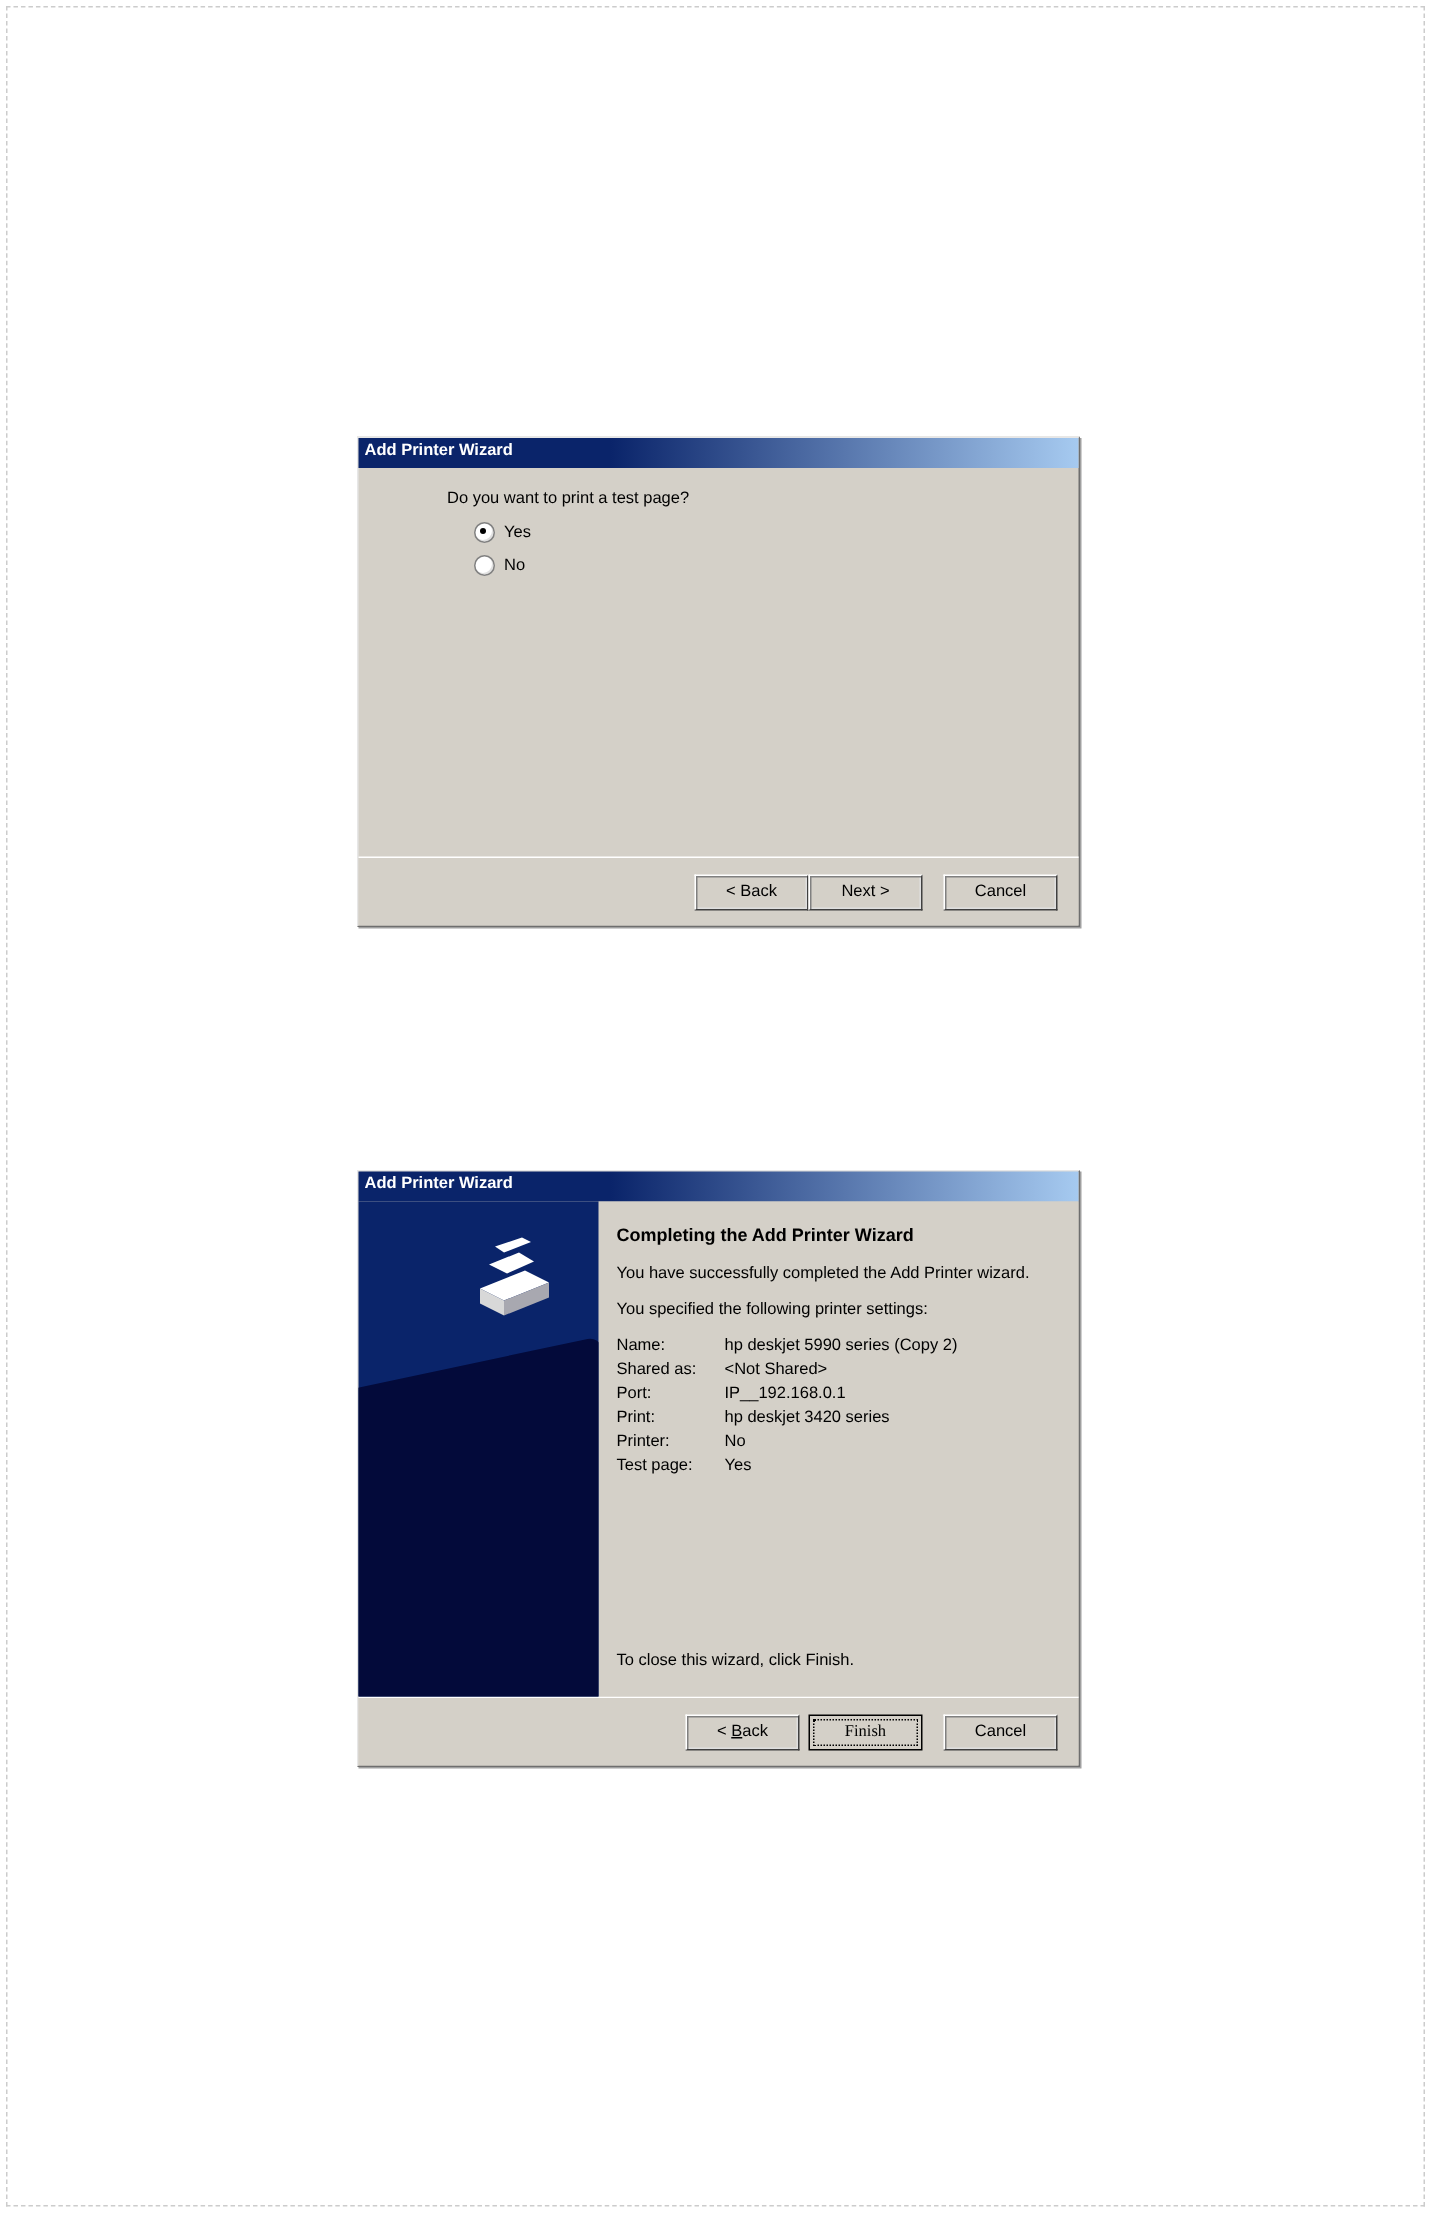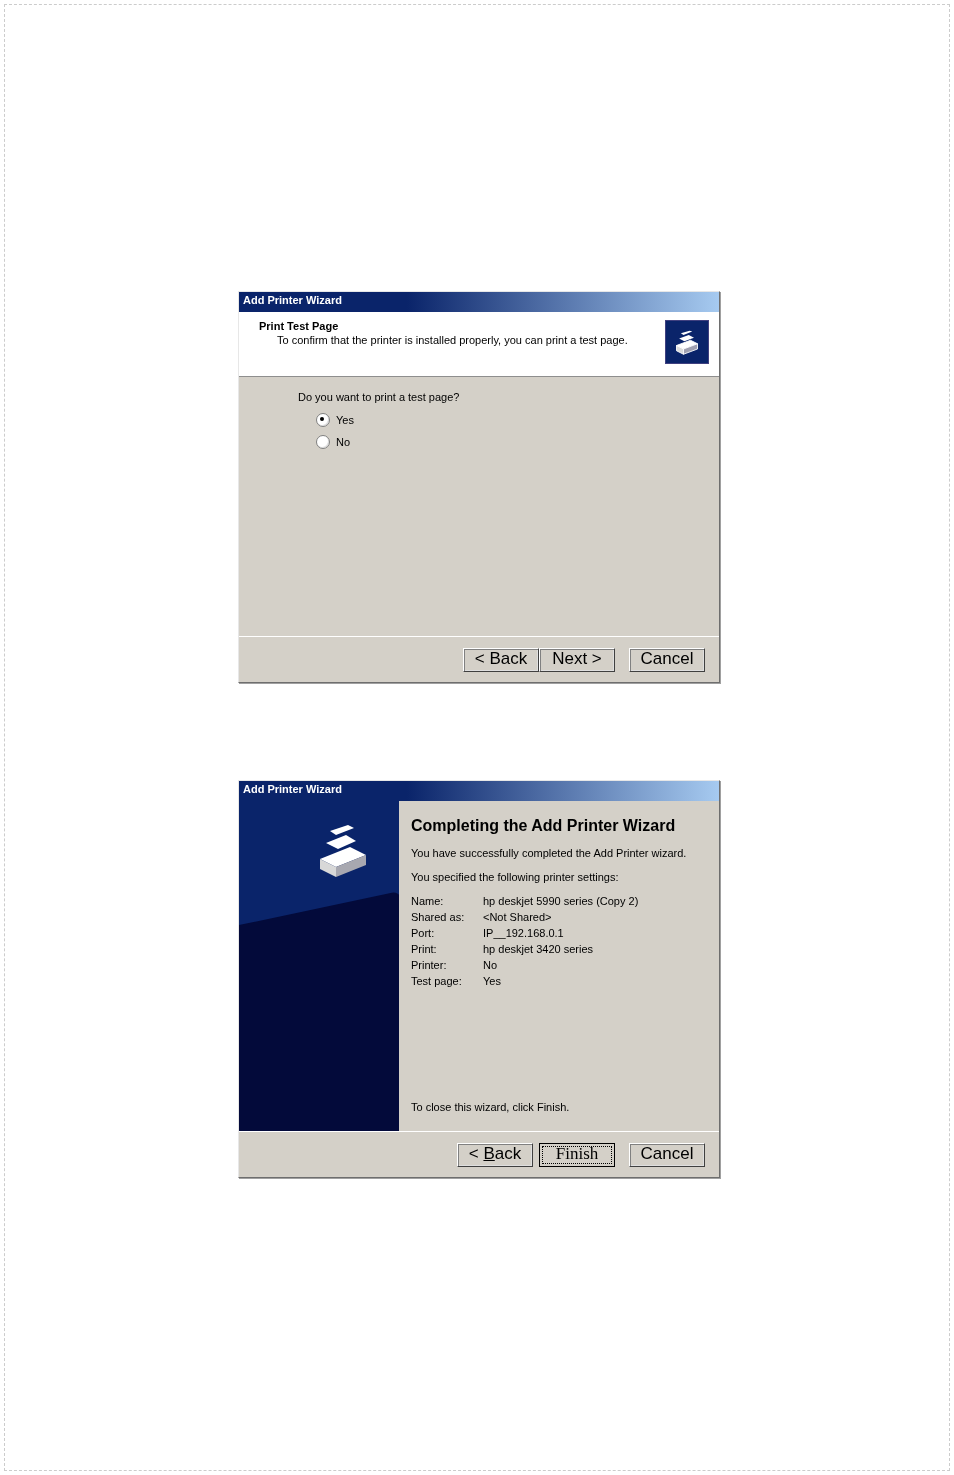--- a/index.html
+++ b/index.html
@@ -118,21 +118,21 @@
   }
   .btn {
     width: 74px;
     height: 22px;
     background: #d4d0c8;
     border: 1px solid #404040;
     border-top-color: #fff;
     border-left-color: #fff;
     box-shadow: 1px 1px 0 #808080 inset, -1px -1px 0 #dfdfdf inset;
     font-family: Tahoma, sans-serif;
-    font-size: 17px;
+    font-size: 11px;
     text-align: center;
     line-height: 20px;
     margin-left: 0;
   }
   .btn-gap { margin-left: 14px; }
   .btn.default {
     border: 1px solid #000;
     box-shadow: none;
     position: relative;
     font-family: Liberation Serif, serif;
@@ -176,54 +176,41 @@
   .finishpanel {
     flex: 1;
     padding: 16px 18px 10px 12px;
     background: #d4d0c8;
     display: flex;
     flex-direction: column;
   }
   .finishpanel h2 {
     font-family: Verdana, Tahoma, sans-serif;
     font-weight: bold;
-    font-size: 16px;
+    font-size: 12px;
     margin: 0 0 12px 0;
     line-height: 1.15;
   }
   .fin-line { margin-bottom: 12px; }
   .settings-table {
     display: grid;
     grid-template-columns: 72px auto;
     row-gap: 4px;
     margin-bottom: auto;
   }
   .close-line { margin-bottom: 8px; }
 </style>
 </head>
 <body>
 
 <div class="page-border"></div>
 
 <div class="dialog" style="left:202px; top:291px;">
   <div class="titlebar">
     <span>Add Printer Wizard</span>
-  </div>
-  <div class="headerband">
-    <div class="title">Print Test Page</div>
-    <div class="subtitle">To confirm that the printer is installed properly, you can print a test page.</div>
-    <div class="hdr-icon">
-      <svg class="printer-svg" viewBox="0 0 32 32">
-        <polygon points="4,20 20,14 28,18 12,24" fill="#fff" stroke="#fff"></polygon>
-        <polygon points="4,20 12,24 12,30 4,26" fill="#dcdcdc" stroke="#fff"></polygon>
-        <polygon points="12,24 28,18 28,24 12,30" fill="#a0a0b0" stroke="#fff"></polygon>
-        <polygon points="7,12 18,8 24,11 13,15" fill="#fff"></polygon>
-        <polygon points="9,6 19,3 22,4 12,8" fill="#fff"></polygon>
-      </svg>
-    </div>
   </div>
   <div class="content1">
     <div class="prompt">Do you want to print a test page?</div>
     <div class="radiorow">
       <span class="radio checked"></span>
       <span>Yes</span>
     </div>
     <div class="radiorow">
       <span class="radio"></span>
       <span>No</span>

